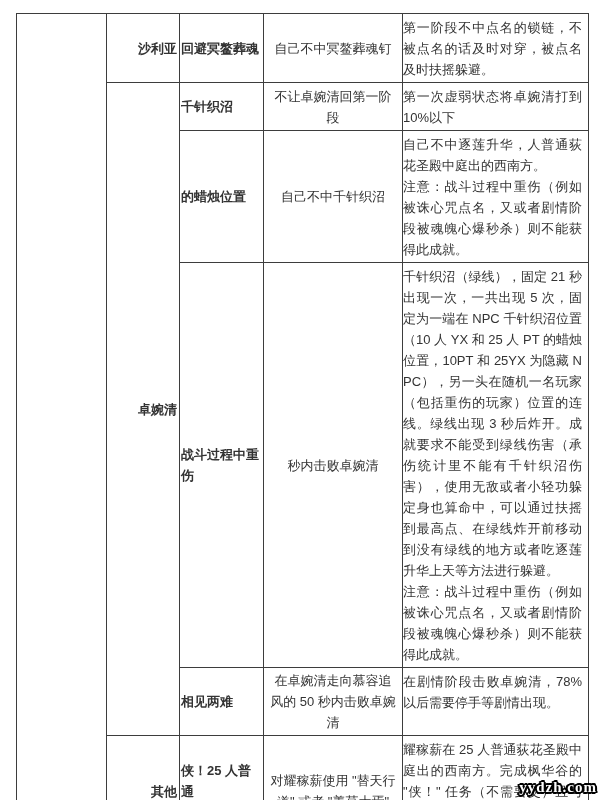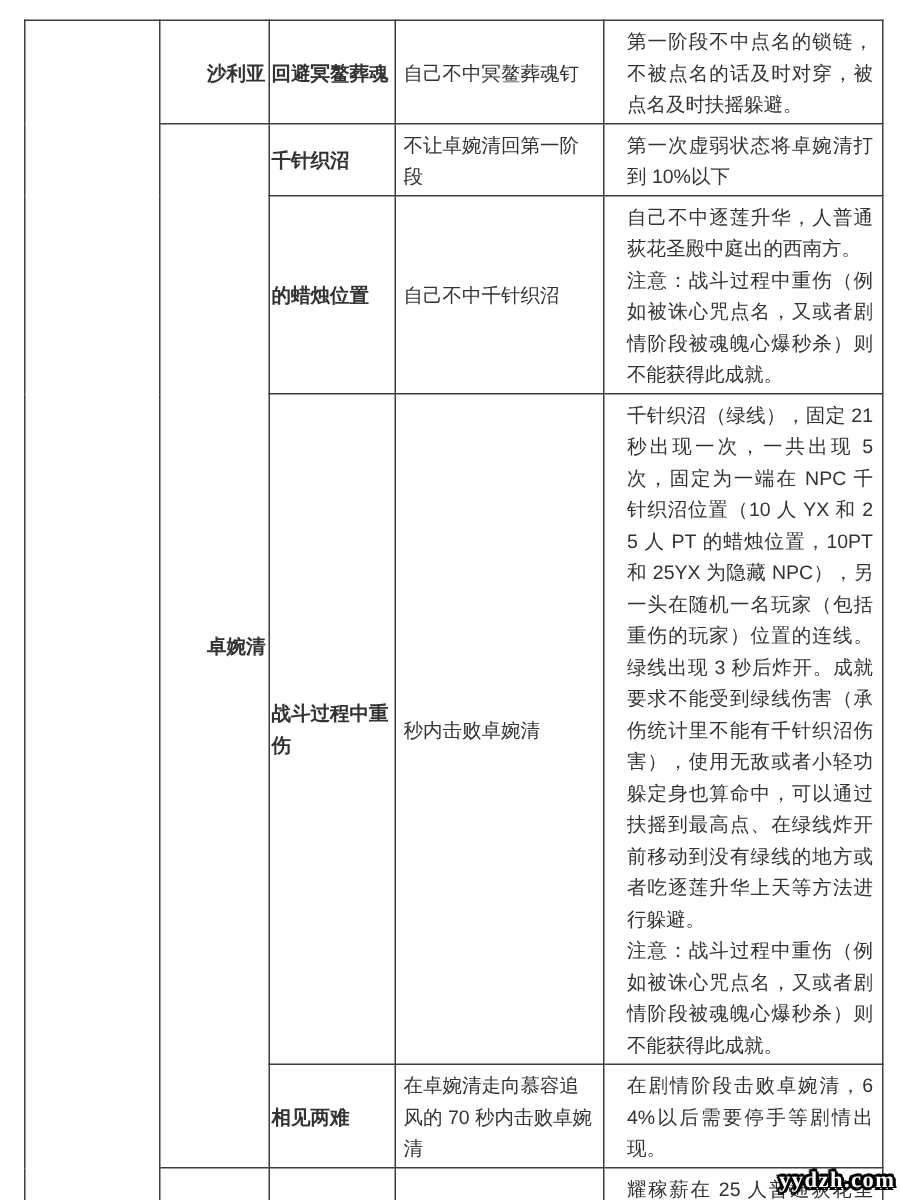--- a/index.html
+++ b/index.html
@@ -44,29 +44,29 @@
     padding: 2px;
   }
   td.cell-ach {
     font-weight: bold;
     text-align: left;
     vertical-align: middle;
     padding: 2px 1px;
     white-space: pre-line;
   }
   td.cell-req {
-    text-align: left;
+    text-align: center;
     vertical-align: middle;
     padding: 2px 5px;
     white-space: pre-line;
   }
   td.cell-detail {
     text-align: justify;
     vertical-align: top;
-    padding: 3px 6px 2px 15px;
+    padding: 3px 6px 2px 0;
     white-space: pre-line;
     margin-left: 16px;
   }
   .watermark {
     position: absolute;
     right: 3px;
     top: 779px;
     font-family: Liberation Serif, serif;
     font-weight: bold;
     font-size: 15px;
@@ -117,22 +117,22 @@
 
     <tr style="height:398px">
       <td class="cell-ach">战斗过程中重伤</td>
       <td class="cell-req">秒内击败卓婉清</td>
       <td class="cell-detail">千针织沼（绿线），固定 21 秒出现一次，一共出现 5 次，固定为一端在 NPC 千针织沼位置（10 人 YX 和 25 人 PT 的蜡烛位置，10PT 和 25YX 为隐藏 NPC），另一头在随机一名玩家（包括重伤的玩家）位置的连线。绿线出现 3 秒后炸开。成就要求不能受到绿线伤害（承伤统计里不能有千针织沼伤害），使用无敌或者小轻功躲定身也算命中，可以通过扶摇到最高点、在绿线炸开前移动到没有绿线的地方或者吃逐莲升华上天等方法进行躲避。
 注意：战斗过程中重伤（例如被诛心咒点名，又或者剧情阶段被魂魄心爆秒杀）则不能获得此成就。</td>
     </tr>
 
     <tr style="height:41px">
       <td class="cell-ach">相见两难</td>
-      <td class="cell-req">在卓婉清走向慕容追风的 70 秒内击败卓婉清</td>
-      <td class="cell-detail">在剧情阶段击败卓婉清，64%以后需要停手等剧情出现。</td>
+      <td class="cell-req">在卓婉清走向慕容追风的 50 秒内击败卓婉清</td>
+      <td class="cell-detail">在剧情阶段击败卓婉清，78%以后需要停手等剧情出现。</td>
     </tr>
 
     <tr style="height:103px">
       <td class="cell-boss">其他</td>
       <td class="cell-ach">侠！25 人普通
 荻花圣殿</td>
       <td class="cell-req">对耀稼薪使用 "替天行道" 或者 "善莫大焉"</td>
       <td class="cell-detail">耀稼薪在 25 人普通荻花圣殿中庭出的西南方。完成枫华谷的 "侠！" 任务（不需要交）且与耀稼薪对话选择是否放过才能获得成就。</td>
     </tr>
   </tbody>

